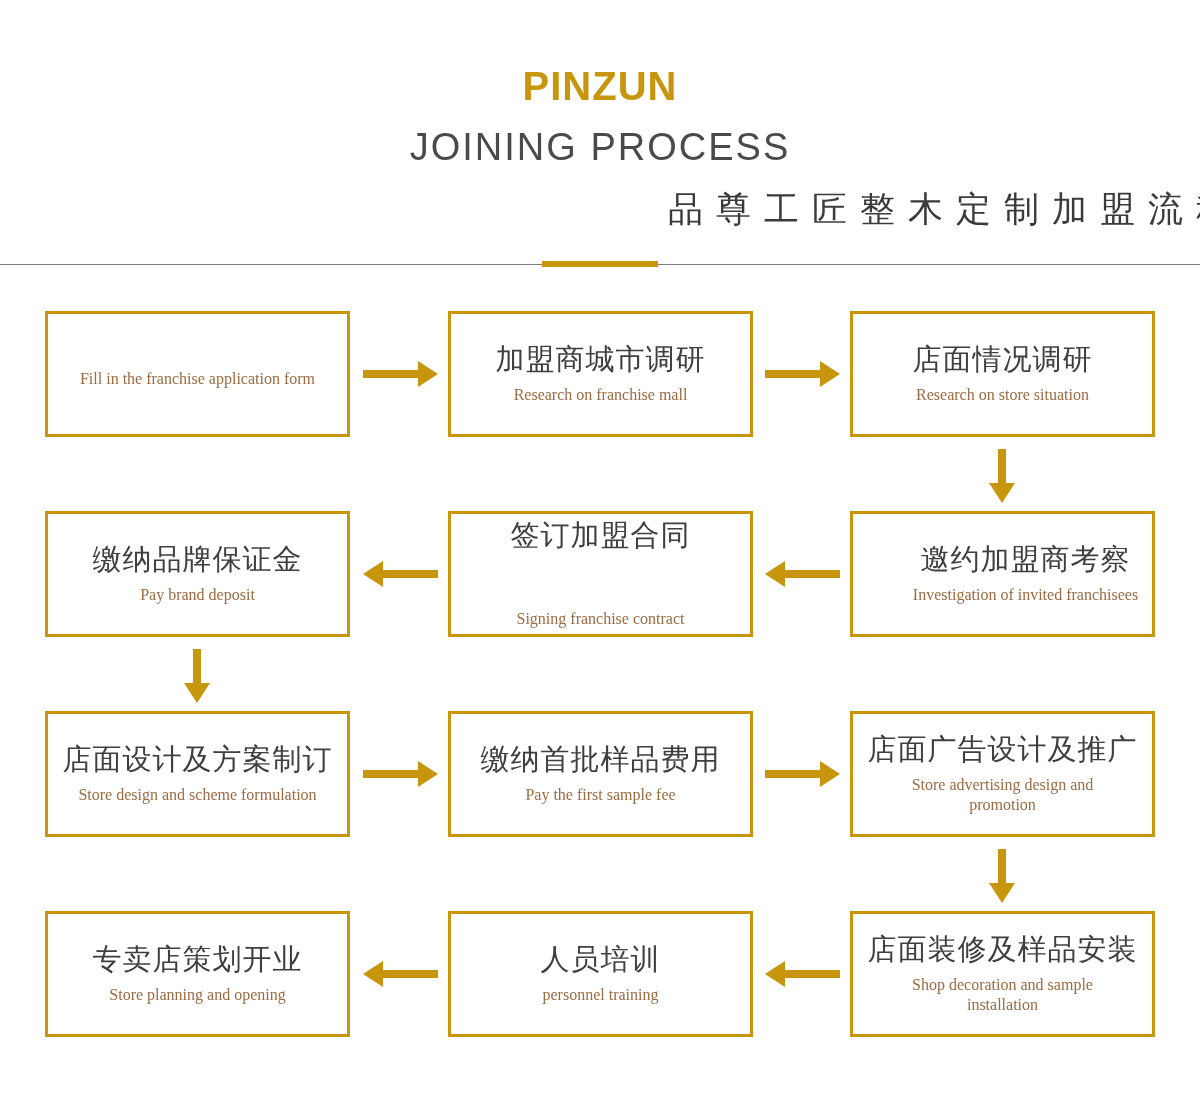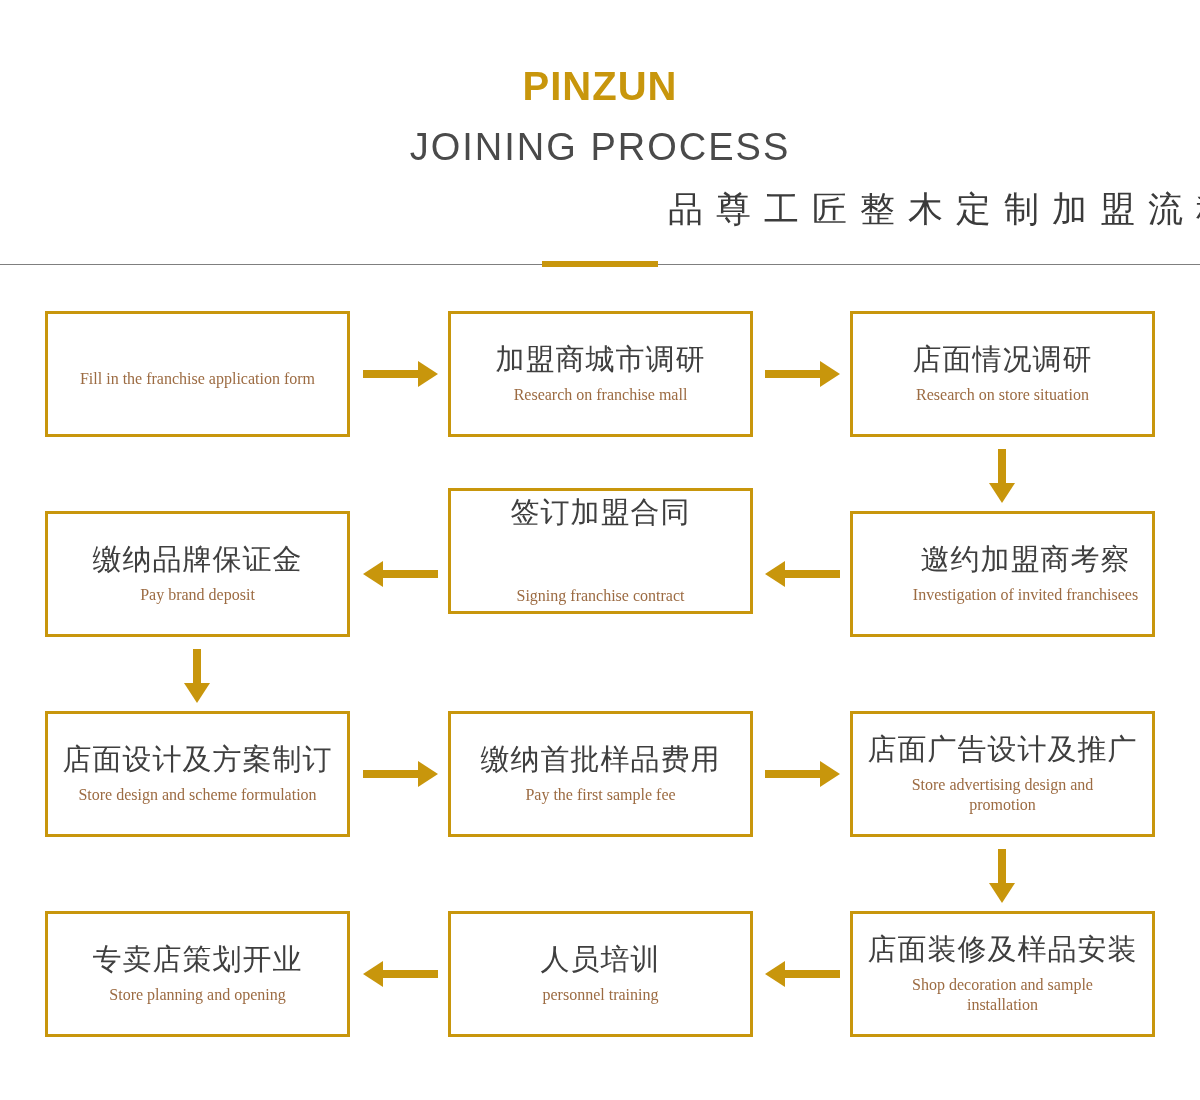--- a/index.html
+++ b/index.html
@@ -79,21 +79,21 @@
   </div>
   <div class="box" style="left:850px;top:311px;">
     <div class="zh">店面情况调研</div>
     <div class="en">Research on store situation</div>
   </div>
 
   <div class="box" style="left:45px;top:511px;">
     <div class="zh">缴纳品牌保证金</div>
     <div class="en">Pay brand deposit</div>
   </div>
-  <div class="box" style="left:448px;top:488px;gap:48px;">
+  <div class="box" style="left:448px;top:511px;gap:48px;">
     <div class="zh">签订加盟合同</div>
     <div class="en">Signing franchise contract</div>
   </div>
   <div class="box" style="left:850px;top:511px;padding-left:46px;">
     <div class="zh">邀约加盟商考察</div>
     <div class="en">Investigation of invited franchisees</div>
   </div>
 
   <div class="box" style="left:45px;top:711px;">
     <div class="zh">店面设计及方案制订</div>

